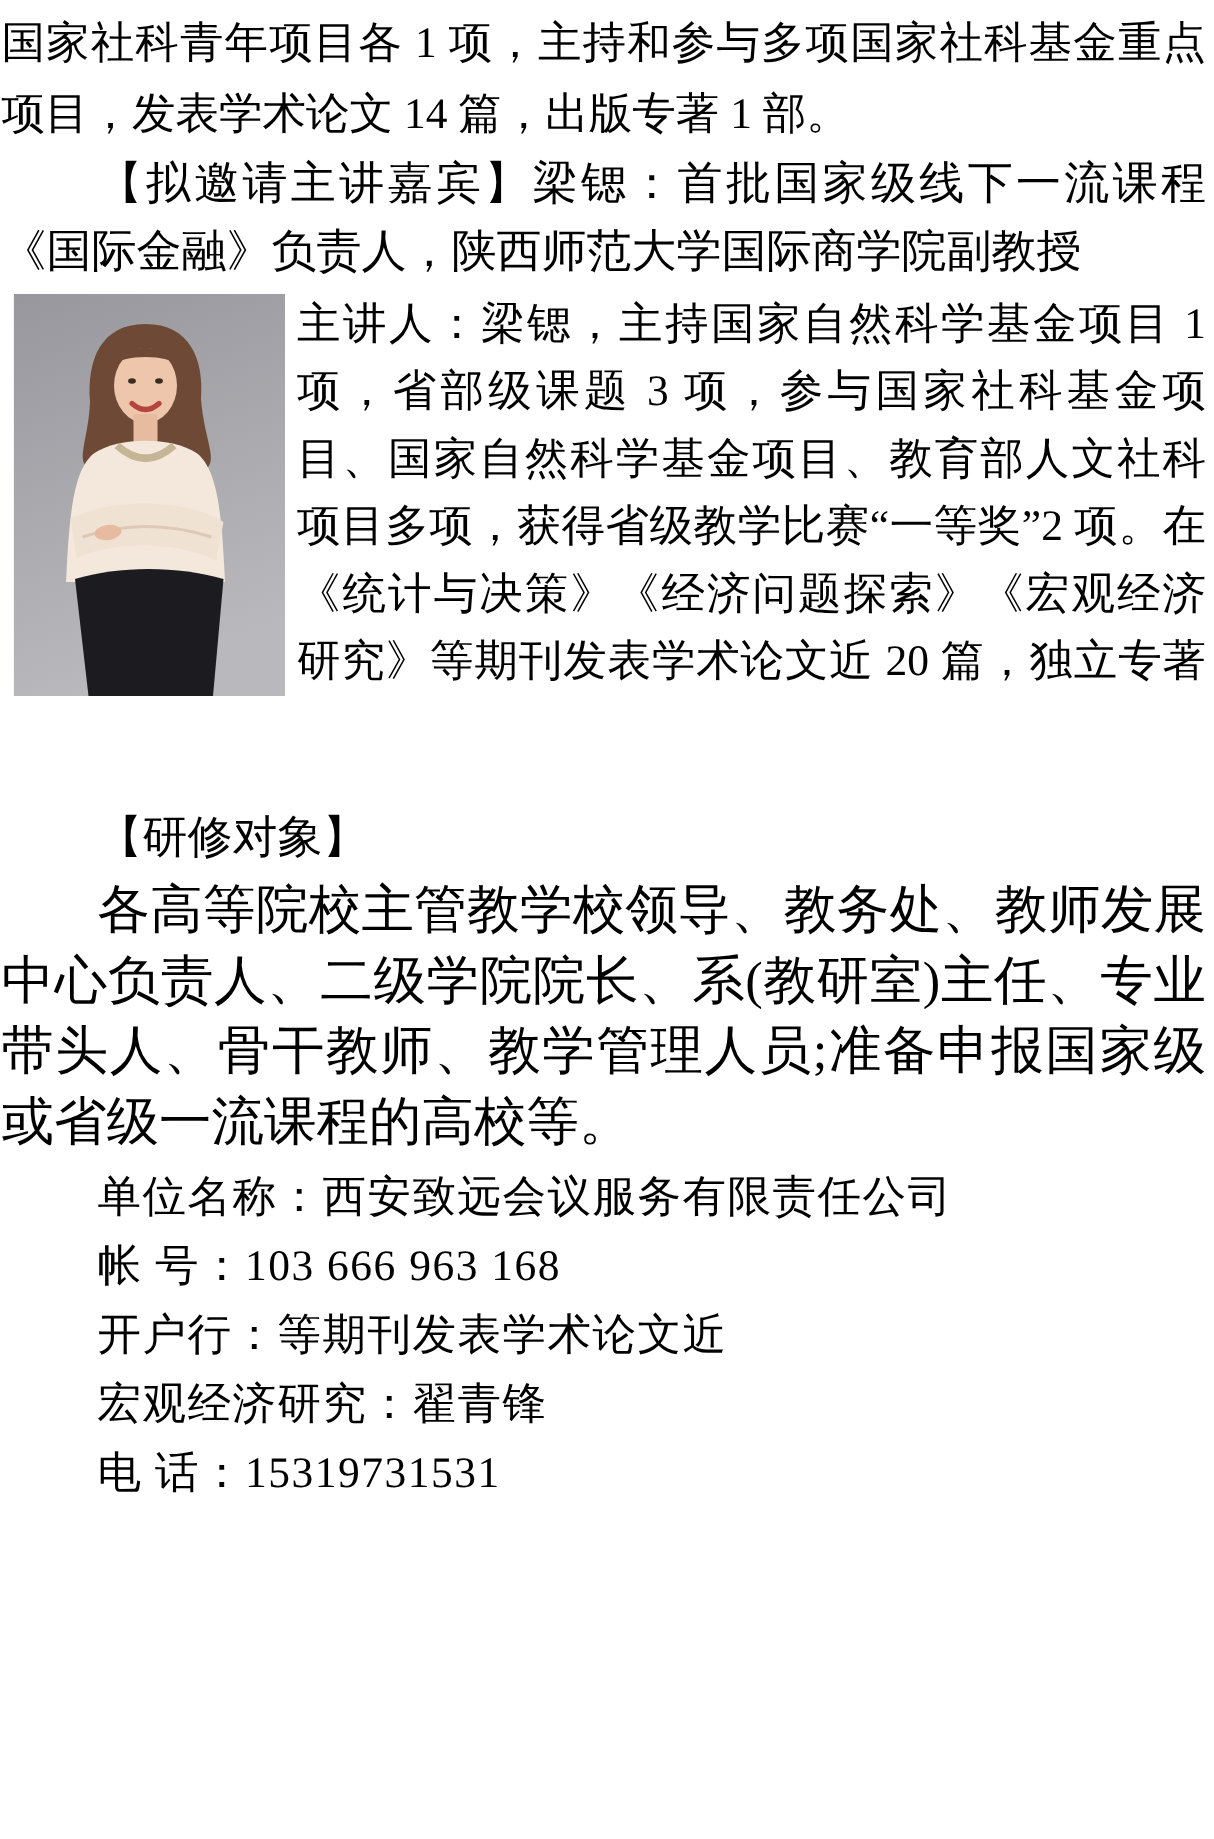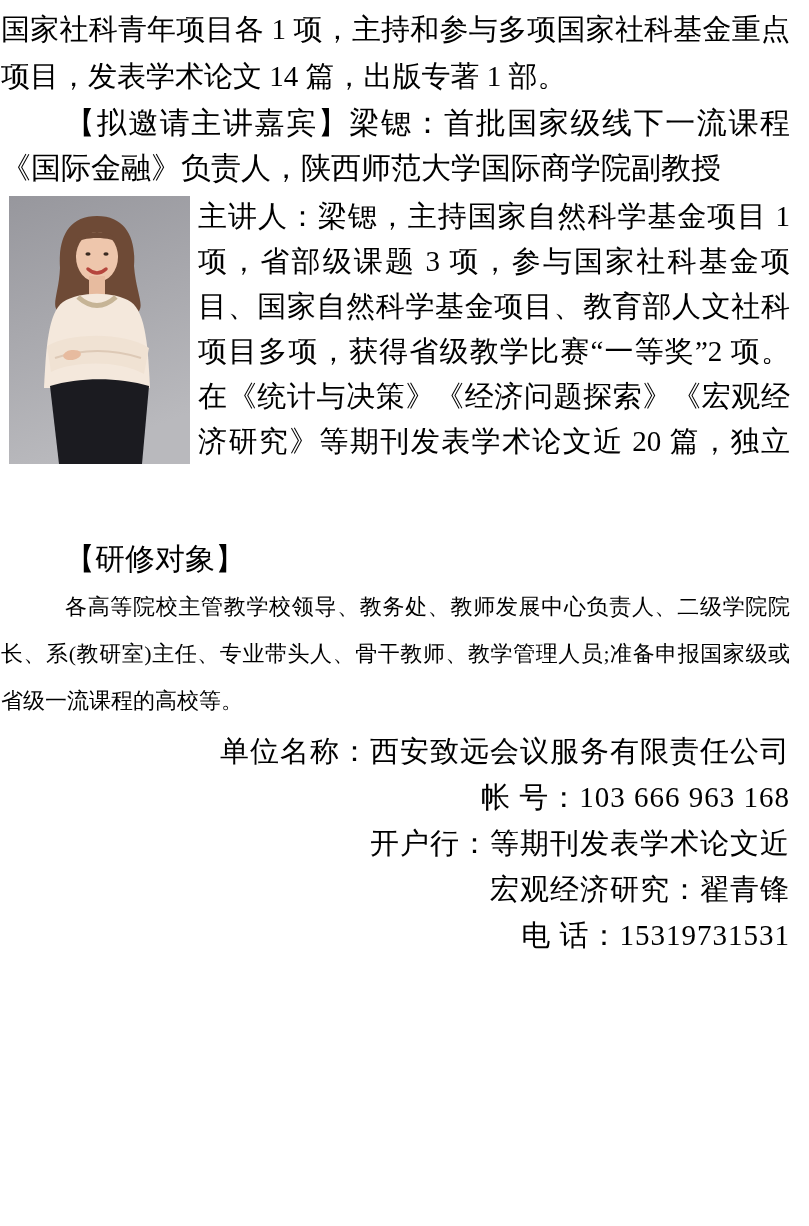--- a/index.html
+++ b/index.html
@@ -6,21 +6,21 @@
   html, body { width: 809px; height: 1226px; }
   body {
     background: #ffffff;
     color: #000000;
     font-family: "Liberation Serif", "DejaVu Serif", serif;
     overflow: hidden;
   }
   .page {
     width: 809px;
     height: 1226px;
-    padding: 6px 19px 0 1px;
+    padding: 6px 5px 0 1px;
     overflow: hidden;
   }
   .body-text {
     font-size: 29px;
     line-height: 47px;
     text-align: justify;
     text-justify: inter-character;
   }
   .doc-heading {
     font-size: 30px;
@@ -45,35 +45,34 @@
   .photo-frame svg { display: block; }
   .bio {
     font-size: 29px;
     line-height: 45px;
     text-align: justify;
     text-justify: inter-character;
   }
   .section-members { margin-top: 72px; }
   .section-fee { margin-top: 50px; }
   .section-body {
-    font-size: 22px;
+    font-size: 35px;
     line-height: 47px;
     text-indent: 64px;
     text-align: justify;
     text-justify: inter-character;
     margin-top: 2px;
   }
   .details { margin-top: 4px; }
   .detail-line {
     font-size: 29px;
     line-height: 46px;
     text-indent: 64px;
     letter-spacing: 1px;
     white-space: nowrap;
-    text-align: right;
   }
 </style>
 </head>
 <body>
 
 <div class="page">
 
   <p class="body-text">国家社科青年项目各 1 项，主持和参与多项国家社科基金重点项目，发表学术论文 14 篇，出版专著 1 部。</p>
 
   <h2 class="doc-heading">【拟邀请主讲嘉宾】梁锶：首批国家级线下一流课程《国际金融》负责人，陕西师范大学国际商学院副教授</h2>

